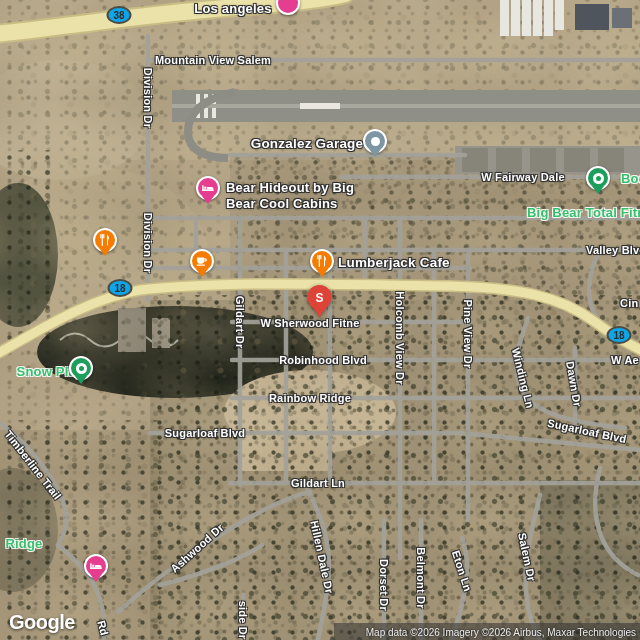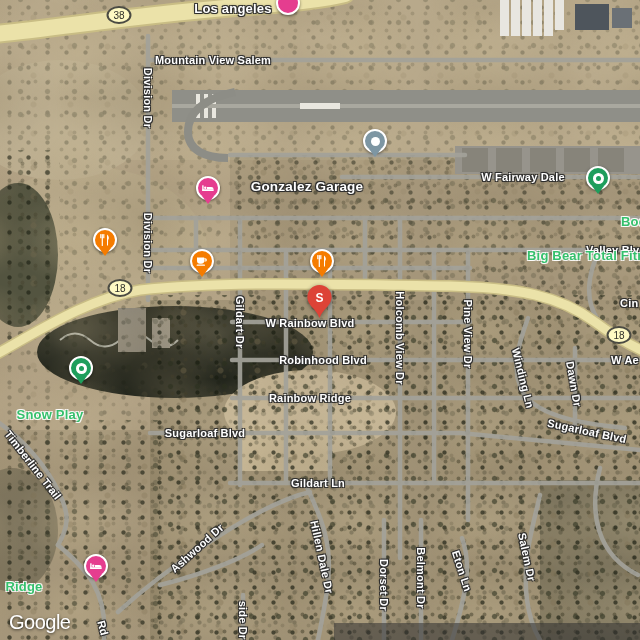--- a/index.html
+++ b/index.html
@@ -19,46 +19,46 @@
       radial-gradient(closest-side, rgba(205,190,152,.5), transparent),
       radial-gradient(closest-side, rgba(138,124,94,.5), transparent),
       radial-gradient(closest-side, rgba(175,158,122,.45), transparent);
     background-size:137px 93px,179px 121px,97px 73px;
     background-position:11px 7px,53px 37px,29px 61px;}
   .rl,.pl{position:absolute;white-space:nowrap;color:#fff;letter-spacing:.2px;
     text-shadow:-1px -1px 0 rgba(45,45,45,.95),1px -1px 0 rgba(45,45,45,.95),
                 -1px 1px 0 rgba(45,45,45,.95),1px 1px 0 rgba(45,45,45,.95),
                 0 0 3px rgba(30,30,30,.8);}
   .rl{font-weight:bold;font-size:11px;transform:translate(-50%,-50%);}
-  .pl{font-weight:bold;font-size:13px;transform:translate(-50%,-50%);margin-top:43px;}
+  .pl{font-weight:bold;font-size:13px;transform:translate(-50%,-50%);}
   .anchor-left{transform:translate(0,-50%);}
   .green{color:#35c06c;
     text-shadow:-1px -1px 0 rgba(255,255,255,.85),1px -1px 0 rgba(255,255,255,.85),
                 -1px 1px 0 rgba(255,255,255,.85),1px 1px 0 rgba(255,255,255,.85);}
   .marker{position:absolute;width:24px;height:24px;border-radius:50%;
     border:2px solid #fff;box-sizing:border-box;background:var(--c);
     display:flex;align-items:center;justify-content:center;
     transform:translate(-50%,-50%);box-shadow:0 1px 3px rgba(0,0,0,.5);}
   .marker::after{content:"";position:absolute;top:18px;left:50%;transform:translateX(-50%);
     border:6px solid transparent;border-top:8px solid var(--c);}
   .marker.nodip::after{display:none;}
   .mi{width:14px;height:14px;}
   .dot{width:9px;height:9px;border-radius:50%;background:#fff;}
   .ring{width:11px;height:11px;border-radius:50%;background:#fff;
     display:flex;align-items:center;justify-content:center;}
   .ring i{display:block;width:5px;height:5px;border-radius:50%;background:var(--c);}
   .pin{position:absolute;filter:drop-shadow(0 1px 2px rgba(0,0,0,.45));}
-  .badge{position:absolute;width:25px;height:18px;background:#fef9c3;border:2px solid #4b4b43;
+  .badge{position:absolute;width:25px;height:18px;background:#0ea5e9;border:2px solid #4b4b43;
     border-radius:50%;box-sizing:border-box;display:flex;align-items:center;justify-content:center;
-    font-size:10px;font-weight:normal;color:#2e2e28;transform:translate(-50%,-50%);}
+    font-size:10px;font-weight:bold;color:#2e2e28;transform:translate(-50%,-50%);}
   #attrib-bar{position:absolute;right:0;bottom:0;width:306px;height:17px;
     background:rgba(50,50,50,.55);}
   #attrib{position:absolute;right:4px;bottom:2px;font-size:10px;color:#efefef;
     text-shadow:0 0 2px rgba(0,0,0,.9);}
-  #glogo{position:absolute;left:9px;bottom:6px;font-size:20px;font-weight:normal;color:#fff;
+  #glogo{position:absolute;left:9px;bottom:6px;font-size:20px;font-weight:bold;color:#fff;
     letter-spacing:-.5px;text-shadow:0 1px 3px rgba(0,0,0,.65);}
   .bear-block{position:absolute;left:226px;top:180px;width:136px;white-space:normal;
     transform:none;line-height:16px;text-align:left;}
 </style>
 </head>
 <body>
 
 <div id="map">
 
   <svg class="layer" width="640" height="640">
@@ -165,21 +165,21 @@
       <path d="M-5 355 C40 330 90 298 140 290 C220 281 330 284 450 286 C520 288 560 296 595 322 C615 337 630 345 645 352" stroke="#ebe2a9" stroke-width="9"></path>
     </g>
   </svg>
 
   <div class="rl" style="left:233px;top:8px;font-size:13px">Los angeles</div>
   <div class="rl" style="left:213px;top:60px">Mountain View Salem</div>
   <div class="rl" style="left:148px;top:98px;transform:translate(-50%,-50%) rotate(90deg)">Division Dr</div>
   <div class="rl" style="left:148px;top:243px;transform:translate(-50%,-50%) rotate(90deg)">Division Dr</div>
   <div class="rl" style="left:523px;top:177px">W Fairway Dale</div>
   <div class="rl anchor-left" style="left:586px;top:250px">Valley Blvd</div>
-  <div class="rl" style="left:310px;top:323px">W Rainbow Blvd</div>
+  <div class="rl" style="left:310px;top:323px">W Sherwood Fitne</div>
   <div class="rl" style="left:240px;top:322px;transform:translate(-50%,-50%) rotate(90deg)">Gildart Dr</div>
   <div class="rl" style="left:323px;top:360px">Robinhood Blvd</div>
   <div class="rl" style="left:310px;top:398px">Rainbow Ridge</div>
   <div class="rl" style="left:205px;top:433px">Sugarloaf Blvd</div>
   <div class="rl" style="left:587px;top:431px;transform:translate(-50%,-50%) rotate(12deg)">Sugarloaf Blvd</div>
   <div class="rl" style="left:318px;top:483px">Gildart Ln</div>
   <div class="rl" style="left:33px;top:465px;transform:translate(-50%,-50%) rotate(52deg)">Timberline Trail</div>
   <div class="rl" style="left:400px;top:338px;transform:translate(-50%,-50%) rotate(90deg)">Holcomb View Dr</div>
   <div class="rl" style="left:468px;top:334px;transform:translate(-50%,-50%) rotate(90deg)">Pine View Dr</div>
   <div class="rl" style="left:523px;top:378px;transform:translate(-50%,-50%) rotate(76deg)">Winding Ln</div>
@@ -189,20 +189,22 @@
   <div class="rl" style="left:527px;top:557px;transform:translate(-50%,-50%) rotate(78deg)">Salem Dr</div>
   <div class="rl" style="left:421px;top:578px;transform:translate(-50%,-50%) rotate(90deg)">Belmont Dr</div>
   <div class="rl" style="left:462px;top:571px;transform:translate(-50%,-50%) rotate(72deg)">Eton Ln</div>
   <div class="rl" style="left:384px;top:585px;transform:translate(-50%,-50%) rotate(90deg)">Dorset Dr</div>
   <div class="rl" style="left:322px;top:557px;transform:translate(-50%,-50%) rotate(78deg)">Hillen Dale Dr</div>
   <div class="rl" style="left:197px;top:548px;transform:translate(-50%,-50%) rotate(-42deg)">Ashwood Dr</div>
   <div class="rl" style="left:243px;top:620px;transform:translate(-50%,-50%) rotate(90deg)">side Dr</div>
   <div class="rl" style="left:103px;top:628px;transform:translate(-50%,-50%) rotate(75deg)">Rd</div>
 
   <div class="pl" style="left:307px;top:143px;font-size:13.5px">Gonzalez Garage</div>
+  <div class="pl bear-block">Bear Hideout by Big Bear Cool Cabins</div>
+  <div class="pl anchor-left" style="left:338px;top:262px;font-size:13.5px">Lumberjack Cafe</div>
   <div class="pl green anchor-left" style="left:527px;top:212px">Big Bear Total Fitne</div>
   <div class="pl green" style="left:50px;top:371px">Snow Play</div>
   <div class="pl green" style="left:24px;top:543px">Ridge</div>
   <div class="pl green anchor-left" style="left:621px;top:178px">Bodf</div>
 
   <div class="badge" style="left:119px;top:15px">38</div>
   <div class="badge" style="left:120px;top:288px">18</div>
   <div class="badge" style="left:619px;top:335px">18</div>
 
   <div class="marker nodip" style="left:288px;top:3px;--c:#e53d8f"></div>
@@ -273,14 +275,15 @@
     <svg class="mi" viewBox="0 0 14 14" fill="#fff">
       <rect x="1.2" y="8.2" width="11.6" height="1.7" rx=".6"></rect>
       <rect x="1.2" y="4.2" width="1.4" height="5.7" rx=".4"></rect>
       <circle cx="4.3" cy="6.8" r="1.2"></circle>
       <path d="M6 5.9h4.2a2.4 2.4 0 0 1 2.4 2.4H6z"></path>
     </svg>
   </div>
 
   <div id="attrib-bar"></div>
   <div id="glogo">Google</div>
+  <div id="attrib">Map data ©2026 Imagery ©2026 Airbus, Maxar Technologies</div>
 
 </div>
 
 </body></html>

